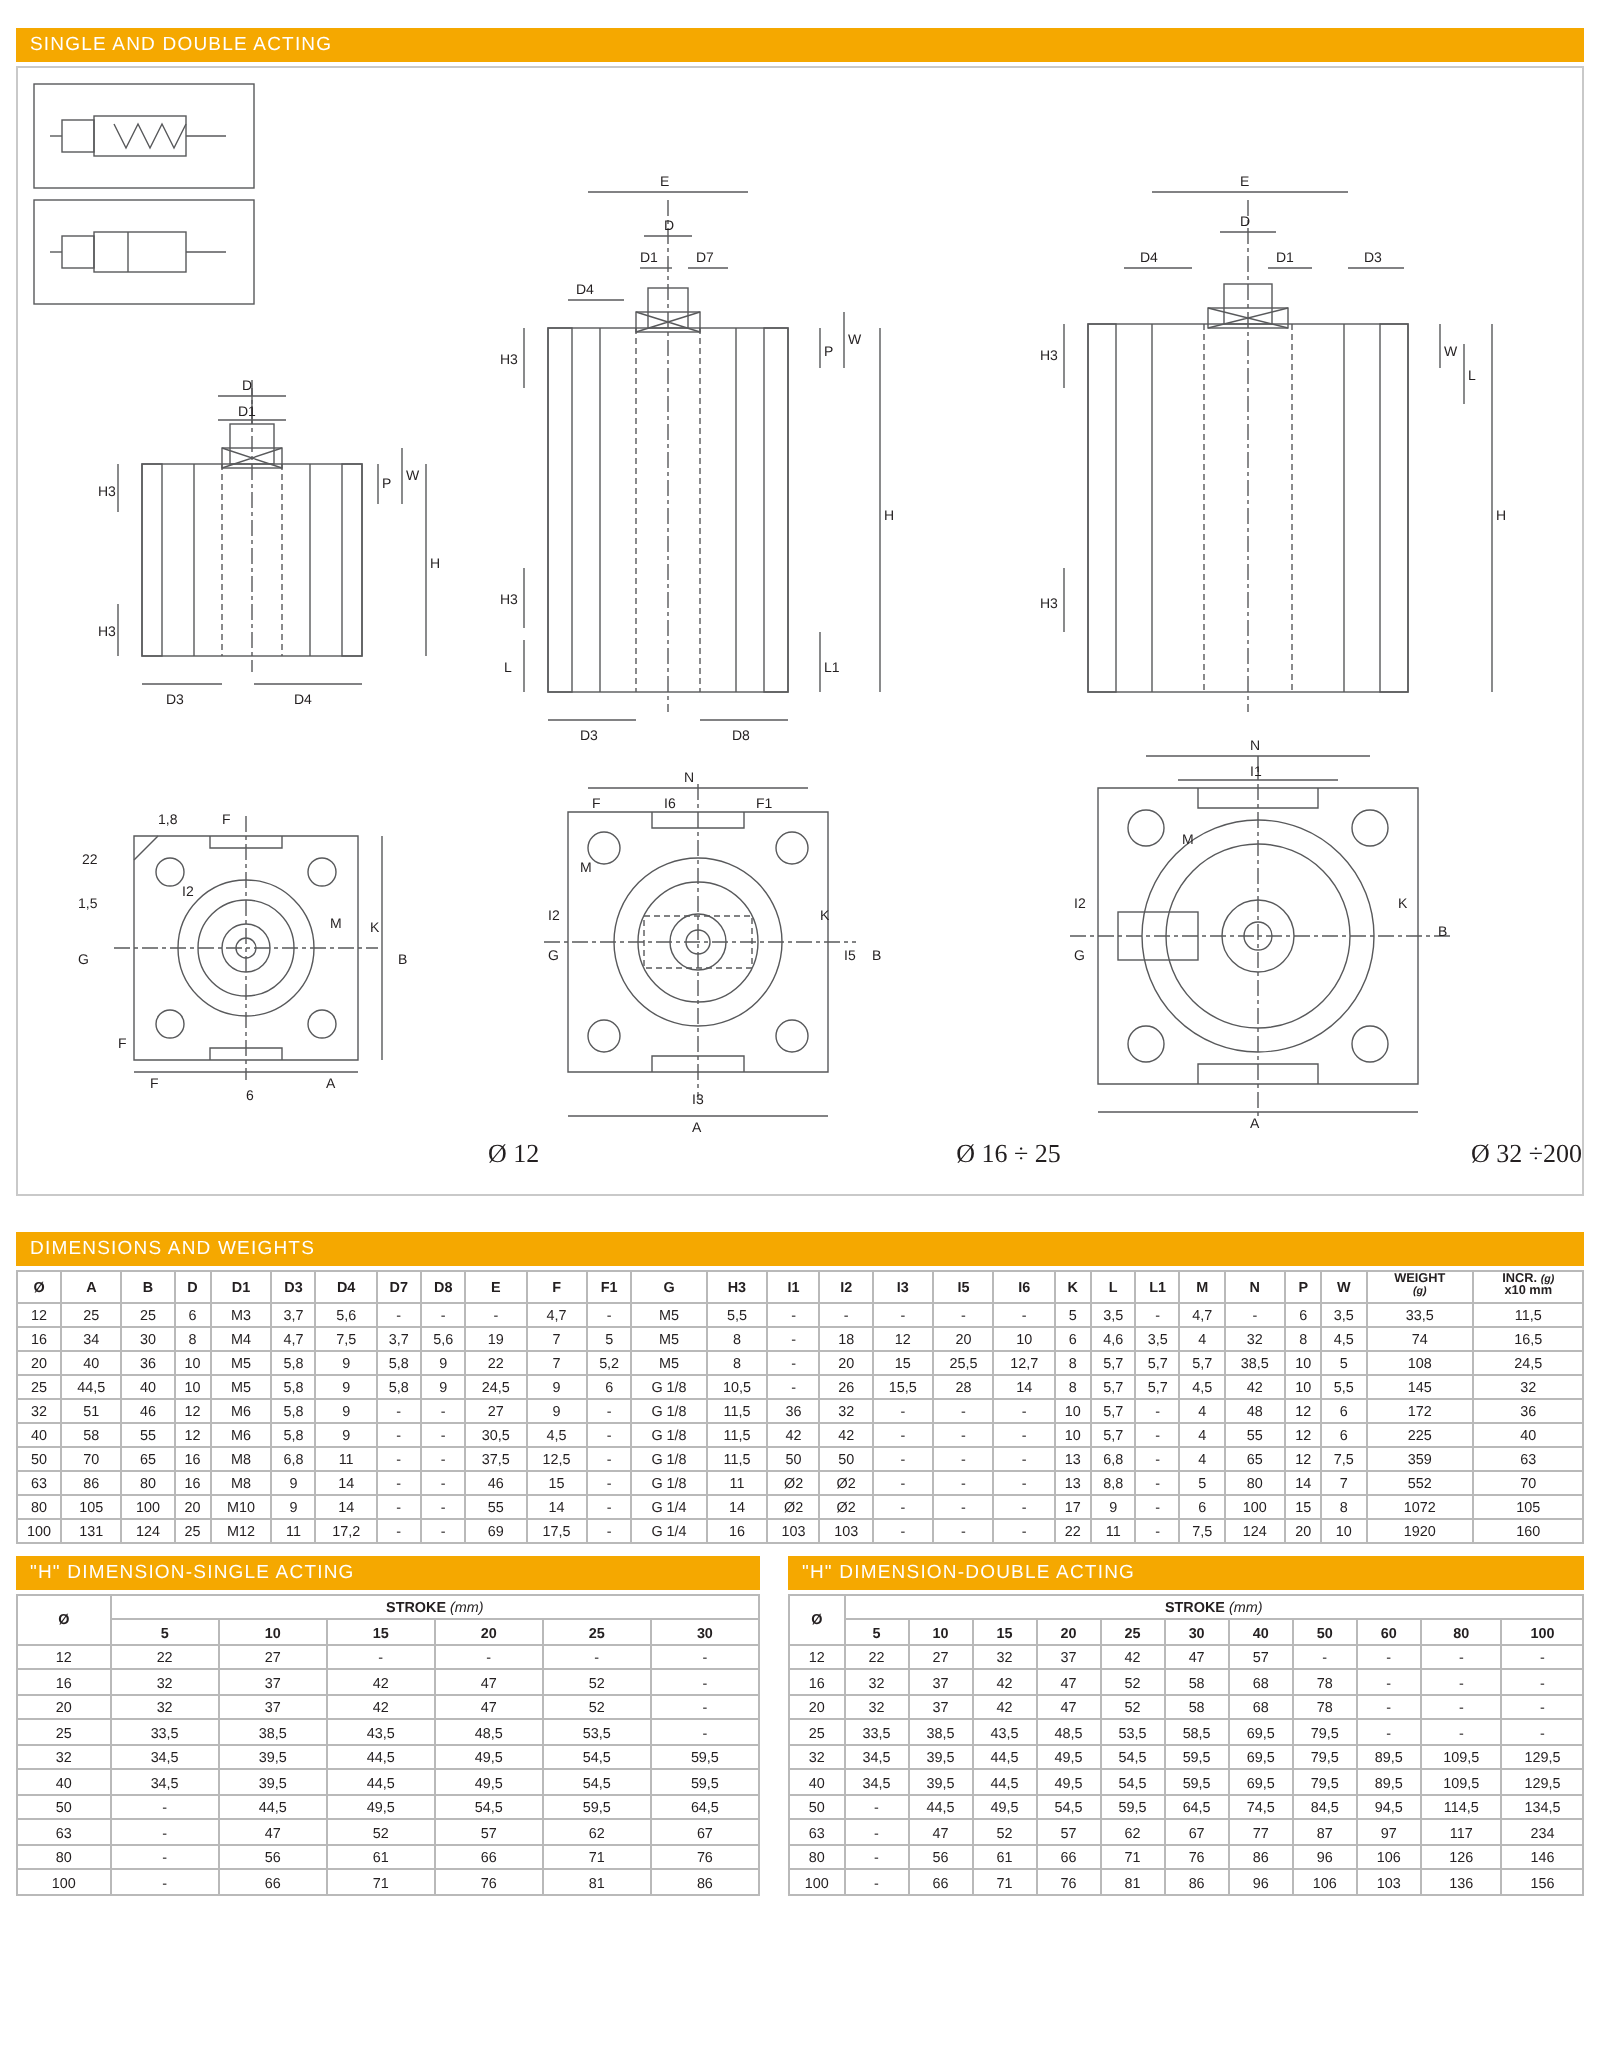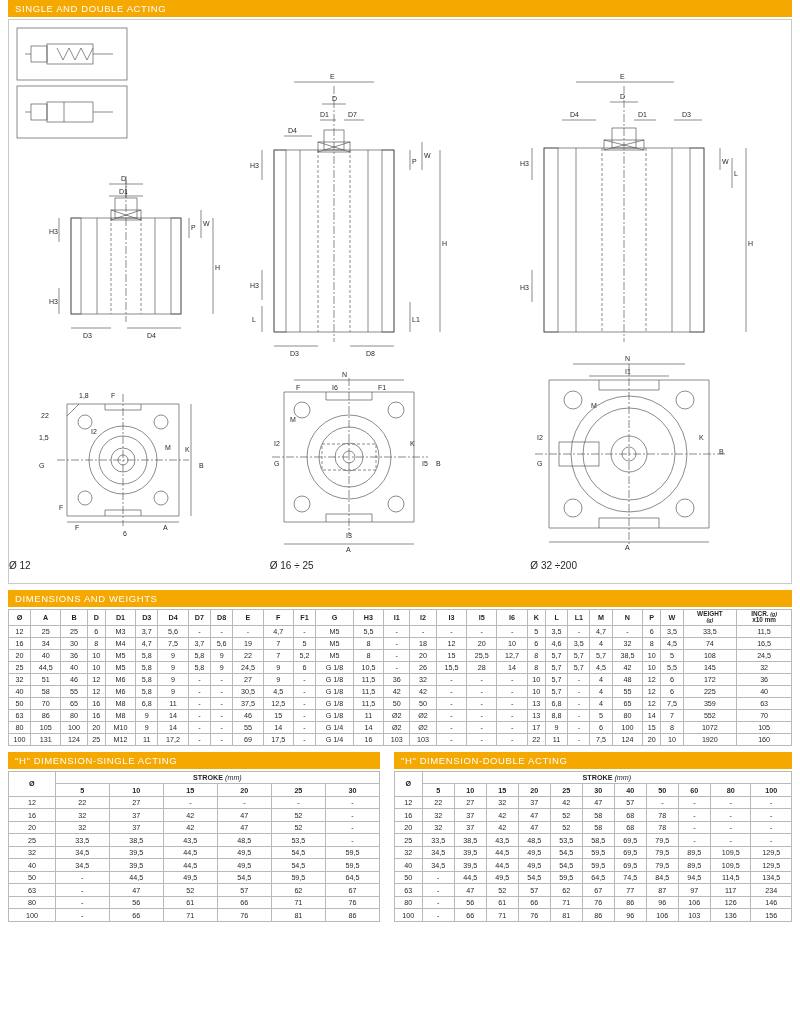--- a/index.html
+++ b/index.html
@@ -5,48 +5,48 @@
   * { box-sizing: border-box; }
   html, body { margin:0; padding:0; }
   body {
     width:800px; height:1028px;
     background:#ffffff;
     font-family:"Liberation Sans", sans-serif;
     font-size:8px;
     color:#231f20;
     position:relative;
   }
-  .page { width:800px; height:1028px; position:relative; padding:0 8px; }
+  .page { width:800px; height:1028px; position:relative; padding:14px 8px; }
 
   
   .bar {
     background:#f5a800;
     color:#ffffff;
     font-size:9.5px;
     letter-spacing:.6px;
     padding:3px 6px 3px 7px;
     font-weight:normal;
   }
-  .bar-wrap { margin-top:6px; }
+  .bar-wrap { margin-top:18px; }
 
   
   .drawing-panel {
     border:1px solid #c9c9c9;
     height:565px;
     position:relative;
     margin-top:2px;
     background:#fff;
   }
   .dwg-svg { position:absolute; left:0; top:0; }
   .cap-row {
     position:absolute;
     bottom:12px; left:0; width:100%;
     display:flex;
   }
-  .cap { flex:1; text-align:left; font-size:10px; color:#231f20; }
+  .cap { flex:1; text-align:right; font-size:13px; color:#231f20;font-family:Liberation Serif, serif; }
 
   
   table { border-collapse:collapse; width:100%; }
   table td, table th {
     border:1px solid #b9b9b9;
     font-size:7.2px;
     text-align:center;
     padding:1px 0 1px;
     height:12px;
     font-weight:normal;

